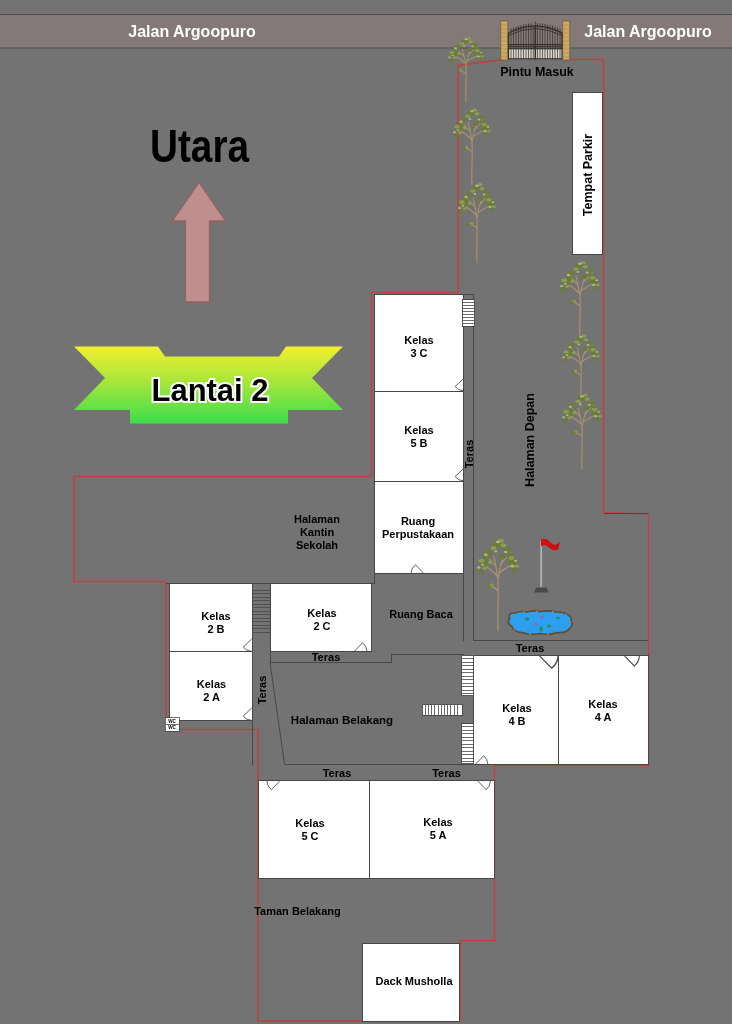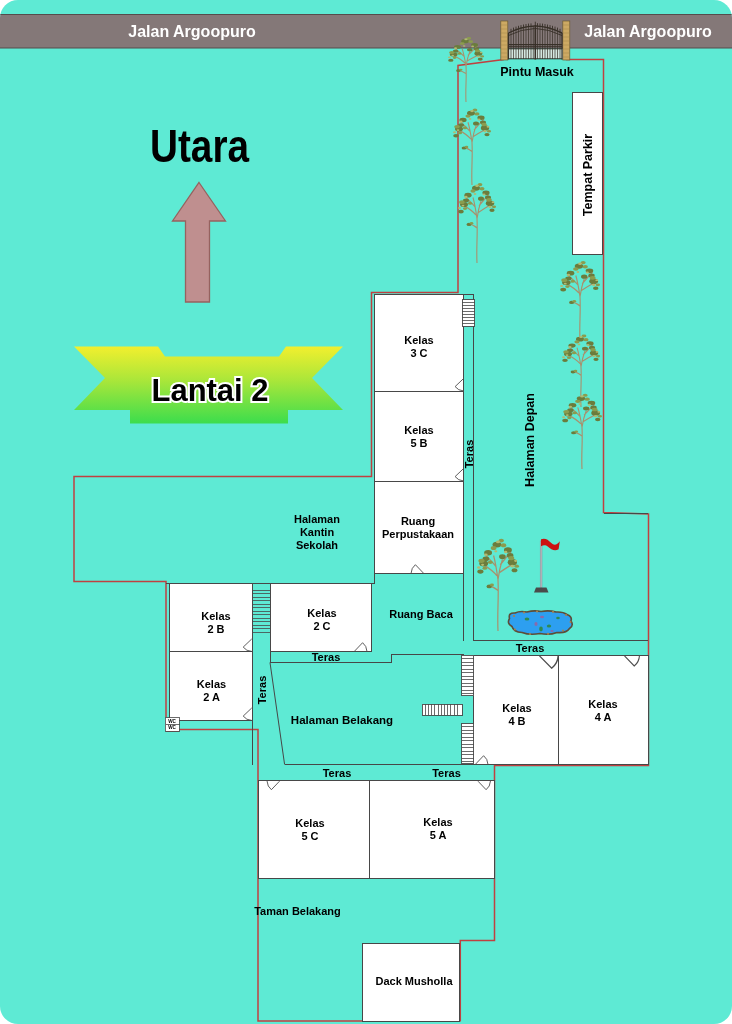--- a/index.html
+++ b/index.html
@@ -1,17 +1,17 @@
 <!DOCTYPE html>
 <html><head>
 <meta charset="utf-8">
 <style>
   html,body{margin:0;padding:0;background:#ffffff;}
-  #page{position:relative;width:732px;height:1024px;background:#5eead4;overflow:hidden;
-        font-family:"Liberation Sans", sans-serif;border-radius:18px;-webkit-font-smoothing:antialiased;}
+  #page{position:relative;width:732px;height:1024px;background:#737373;overflow:hidden;
+        font-family:"Liberation Sans", sans-serif;-webkit-font-smoothing:antialiased;}
   svg text{font-family:"Liberation Sans", sans-serif;}
 </style>
 </head>
 <body>
 <div id="page">
 <svg width="732" height="1024" viewBox="0 0 732 1024">
 <defs>
   <linearGradient id="ribbonGrad" x1="0" y1="0" x2="0" y2="1">
     <stop offset="0" stop-color="#f2ef2e"></stop>
     <stop offset="0.45" stop-color="#a8e63a"></stop>

